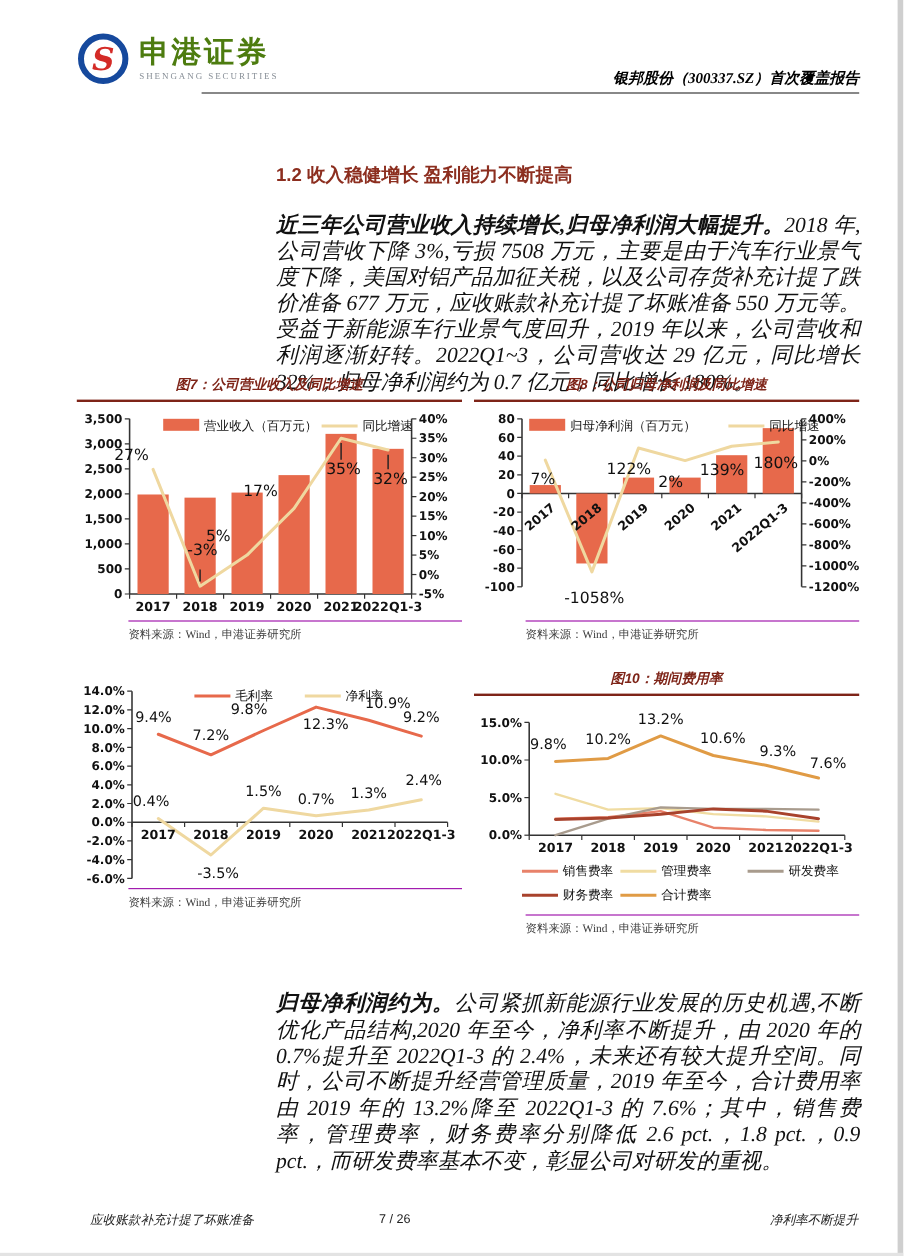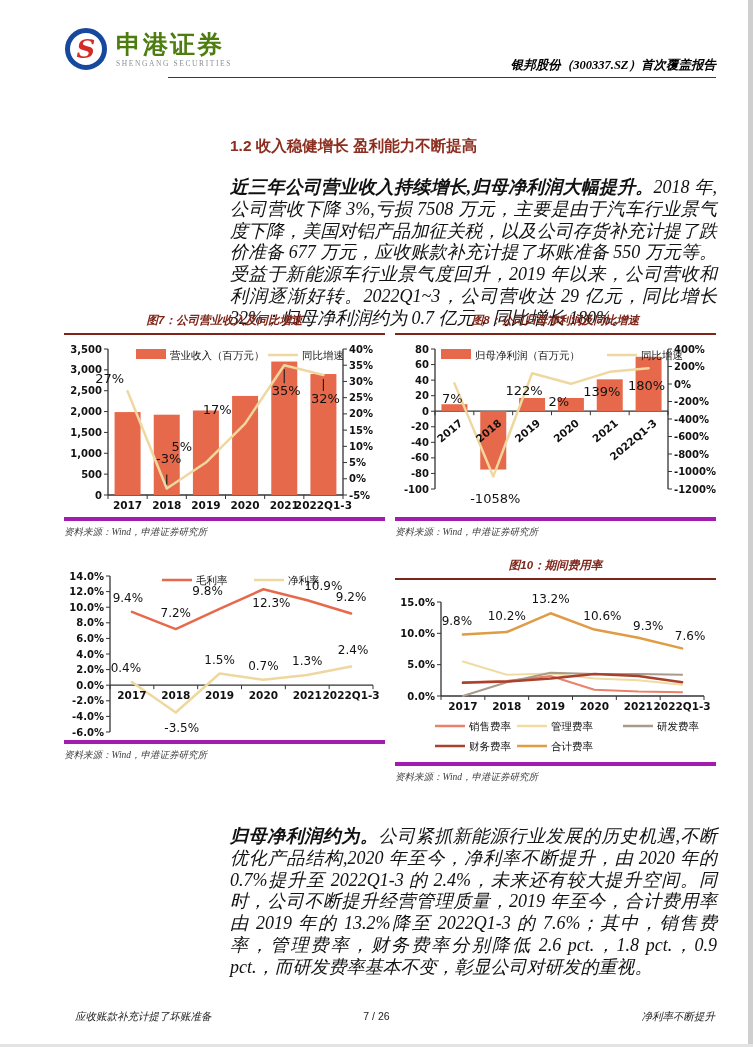--- a/index.html
+++ b/index.html
@@ -30,27 +30,27 @@
   .p2 { top:826px; }
 
   
   .figure { position:absolute; width:321px; font-family:"Liberation Sans",sans-serif; }
   .fig7  { left:64px;  top:313px; }
   .fig8  { left:395px; top:313px; }
   .fig9  { left:64px;  top:558px; }
   .fig10 { left:395px; top:558px; }
   .fig-title { font-size:11.5px; font-weight:bold; color:#7E2418; padding-bottom:5px; border-bottom:2px solid #7E2418; font-style:italic;text-align:center; }
   .fig-chart { margin-top:8px; }
-  .fig-source { border-top:4px solid #a21caf; margin-top:2px; padding-top:5px;
-    font-family:"Liberation Serif",serif; font-style:italic; font-size:9.5px; color:#3c3c3c; }
+  .fig-source { border-top:1px solid #a21caf; margin-top:2px; padding-top:5px;
+    font-family:"Liberation Serif",serif; font-size:9.5px; color:#3c3c3c;margin-left:43px; }
 
   
   .footer { position:absolute; left:0; top:1010px; width:753px; font-size:10.5px; color:#222; }
   .footer .f-left  { position:absolute; left:75px;  font-style:italic; }
-  .footer .f-center{ position:absolute; left:0; width:753px; text-align:center; font-family:"Liberation Sans",sans-serif; }
+  .footer .f-center{ position:absolute; left:0; width:658px; text-align:center; font-family:"Liberation Sans",sans-serif; }
   .footer .f-right { position:absolute; right:38px; font-style:italic; }
 
   svg { font-family:"DejaVu Sans","Liberation Sans",sans-serif; display:block; }
 </style>
 </head>
 <body>
 
 <div class="page">
 
   <div class="logo-wrap">

